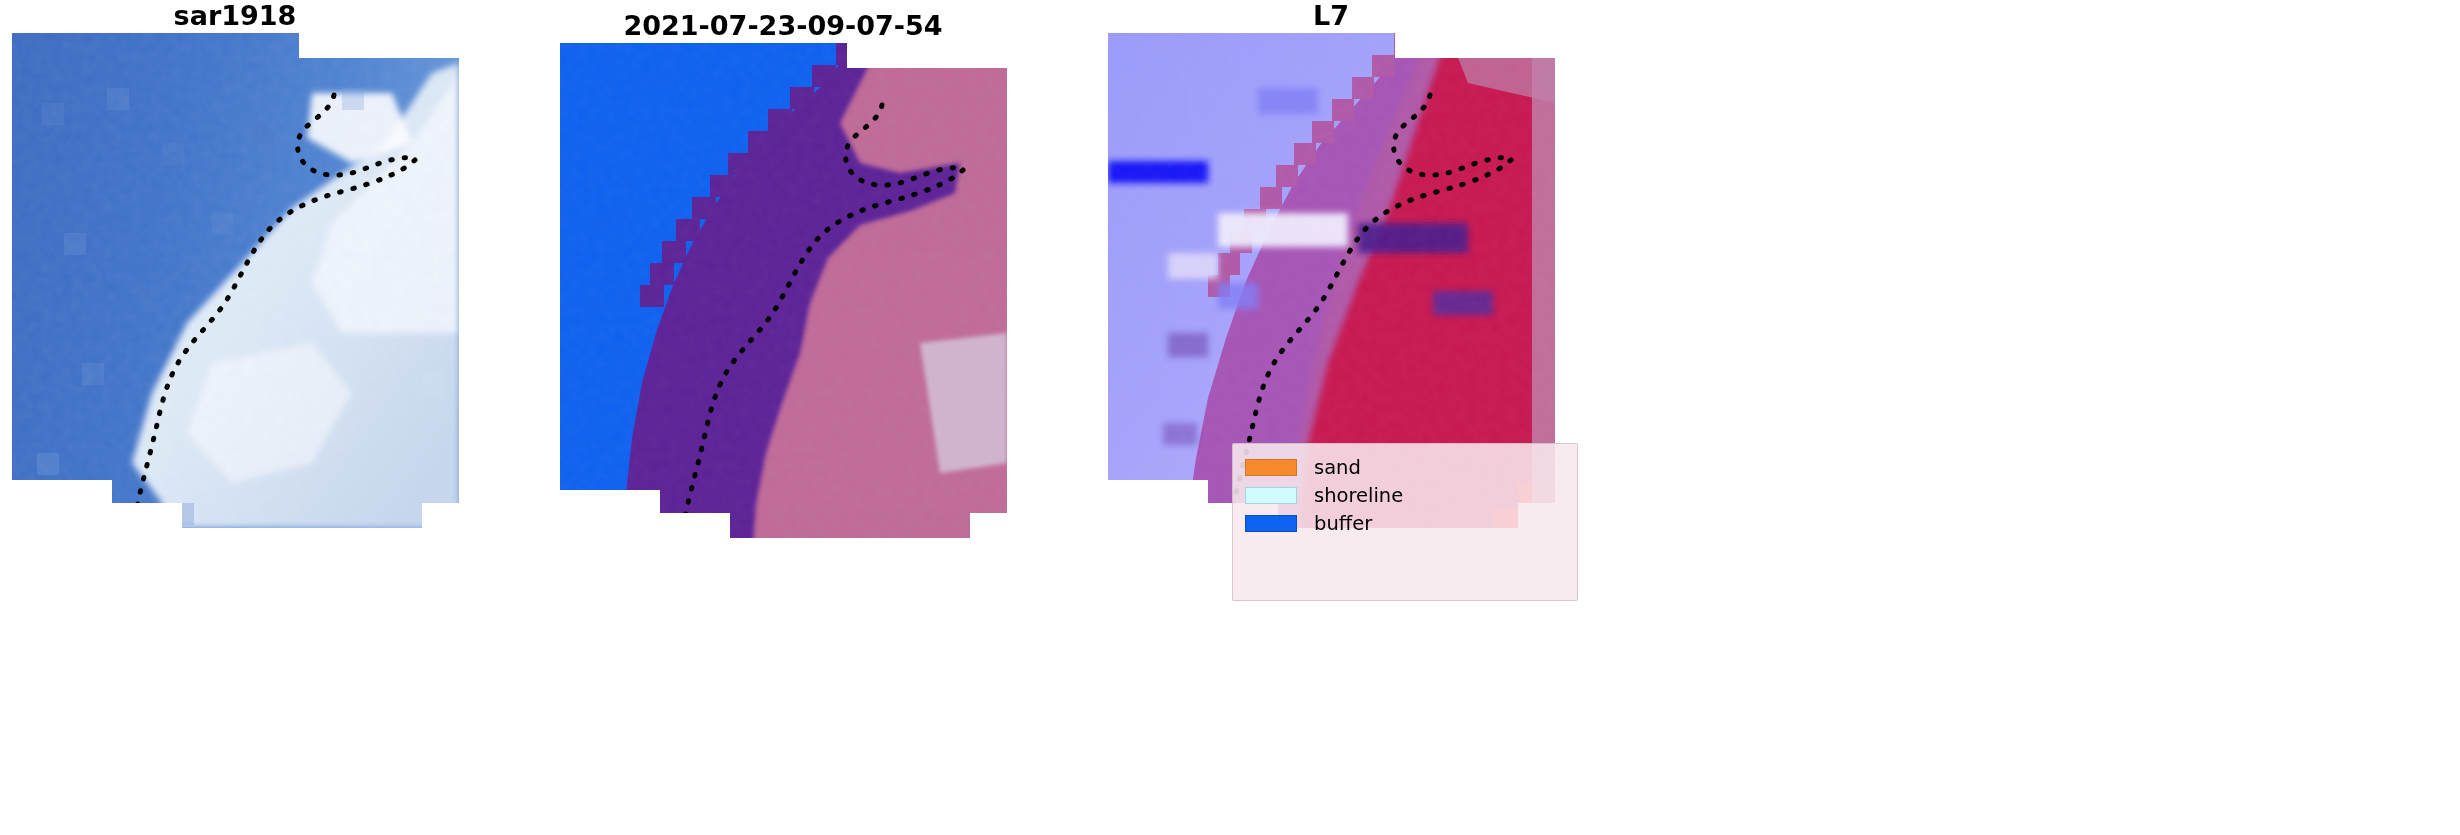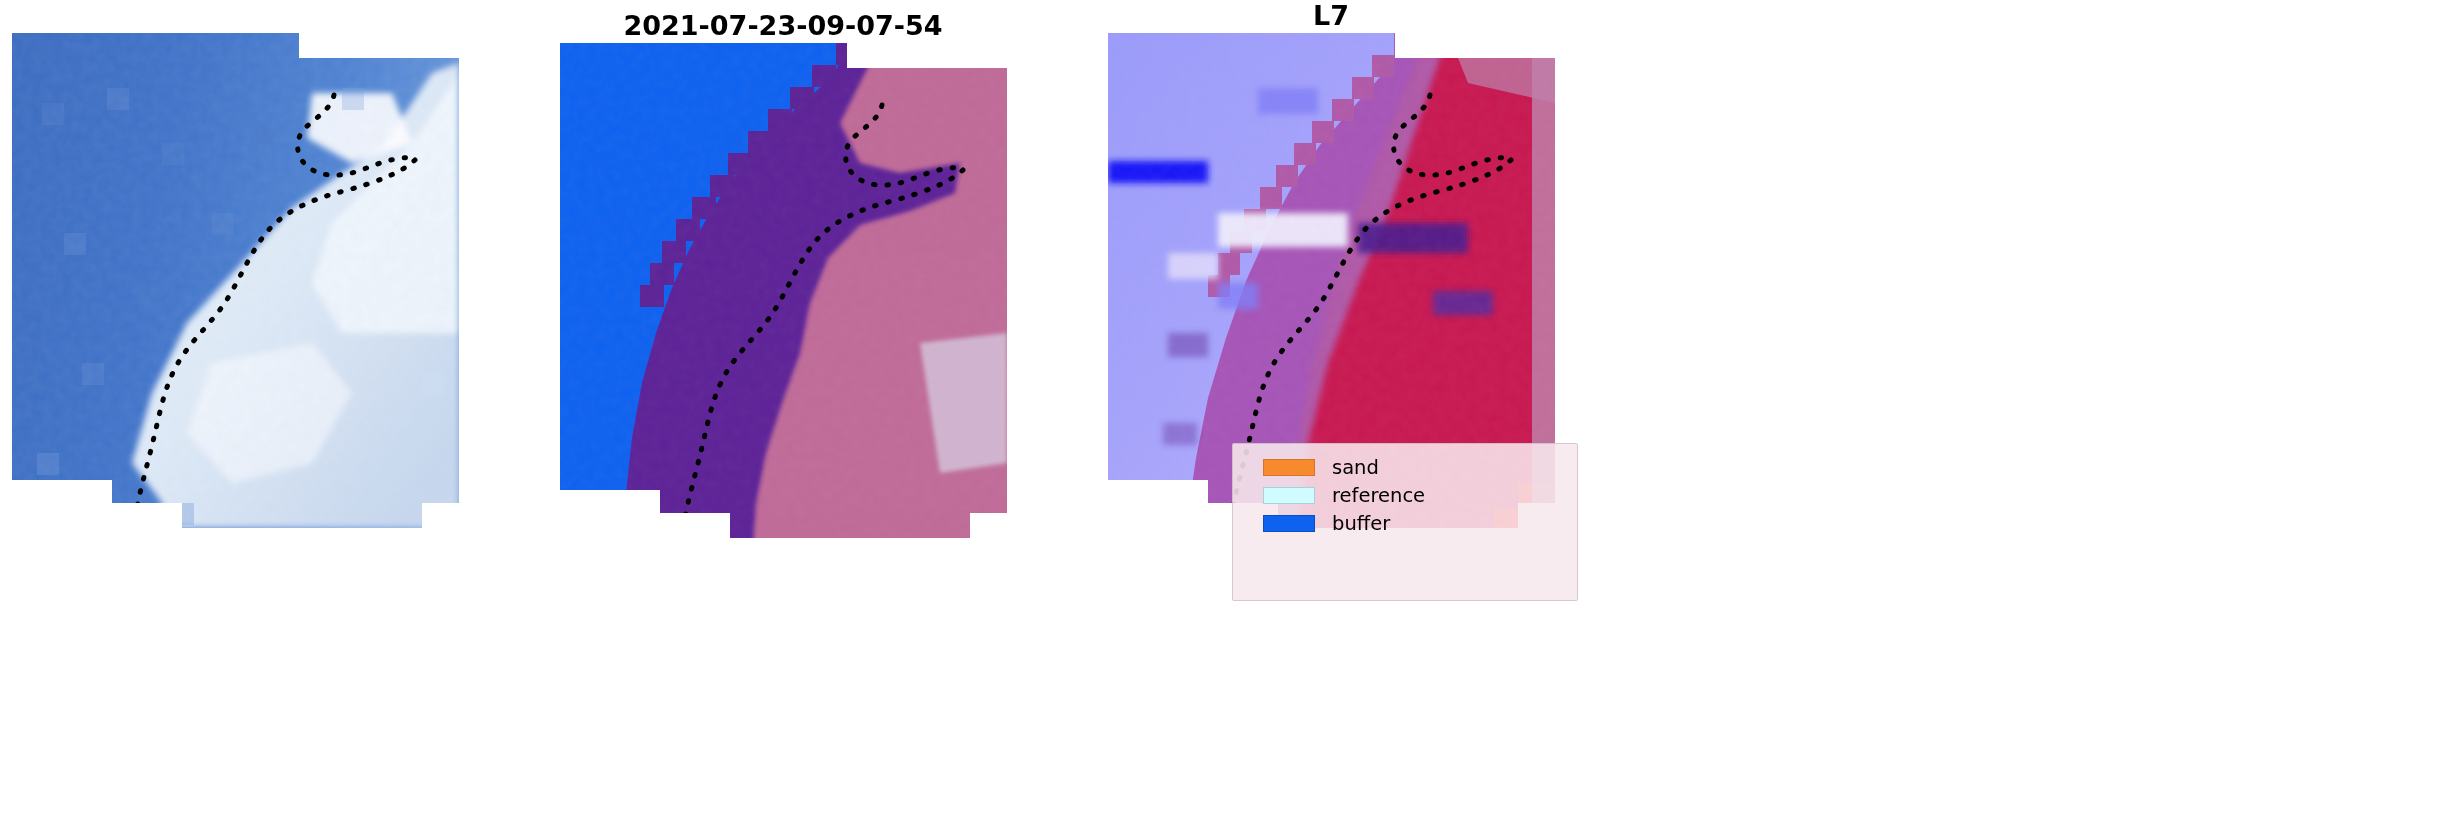--- a/index.html
+++ b/index.html
@@ -46,21 +46,21 @@
   .legend {
     position: absolute;
     left: 1232px;
     top: 443px;
     width: 346px;
     height: 158px;
     background: rgba(247, 232, 237, 0.88);
     border: 1px solid rgba(190,170,178,0.55);
     border-radius: 2px;
     box-sizing: border-box;
-    padding: 9px 10px 8px 30px;
+    padding: 9px 10px 8px 12px;
     z-index: 50;
   }
   .legend-row {
     display: flex;
     align-items: center;
     height: 28px;
   }
   .legend-swatch {
     width: 52px;
     height: 17px;
@@ -89,20 +89,21 @@
     white-space: nowrap;
     font-family: "DejaVu Sans", sans-serif;
   }
 </style>
 </head>
 <body>
 
 <div class="figure">
 
   <div class="panel" style="left:0px; top:0px; width:470px; height:835px;">
+    <div class="panel-title">sar1918</div>
     <div class="panel-canvas" style="left:12px; top:33px; width:447px; height:795px;">
       <svg width="447" height="795" viewBox="0 0 447 795">
         <defs>
           <clipPath id="clipA">
             <path d="M0,0 H287 V25 H447 V470 H410 V495 H170 V470 H100 V447 H0 Z"></path>
           </clipPath>
           <linearGradient id="oceanA" x1="0" y1="0" x2="1" y2="0.35">
             <stop offset="0" stop-color="#3b6bc0"></stop>
             <stop offset="0.35" stop-color="#3f72c8"></stop>
             <stop offset="0.70" stop-color="#4f83d2"></stop>
@@ -349,21 +350,21 @@
     </div>
   </div>
 
   <div class="legend">
     <div class="legend-row">
       <span class="legend-swatch" style="background:#f88a2e; border:1.5px solid #d4762a;"></span>
       <span class="legend-label">sand</span>
     </div>
     <div class="legend-row">
       <span class="legend-swatch" style="background:#d0fbff; border:1.5px solid #a8d2d8;"></span>
-      <span class="legend-label">reference</span>
+      <span class="legend-label">shoreline</span>
     </div>
     <div class="legend-row">
       <span class="legend-swatch" style="background:#0d62f0; border:1.5px solid #0a4ec0;"></span>
       <span class="legend-label">buffer</span>
     </div>
   </div>
 
 </div>
 
 </body></html>

